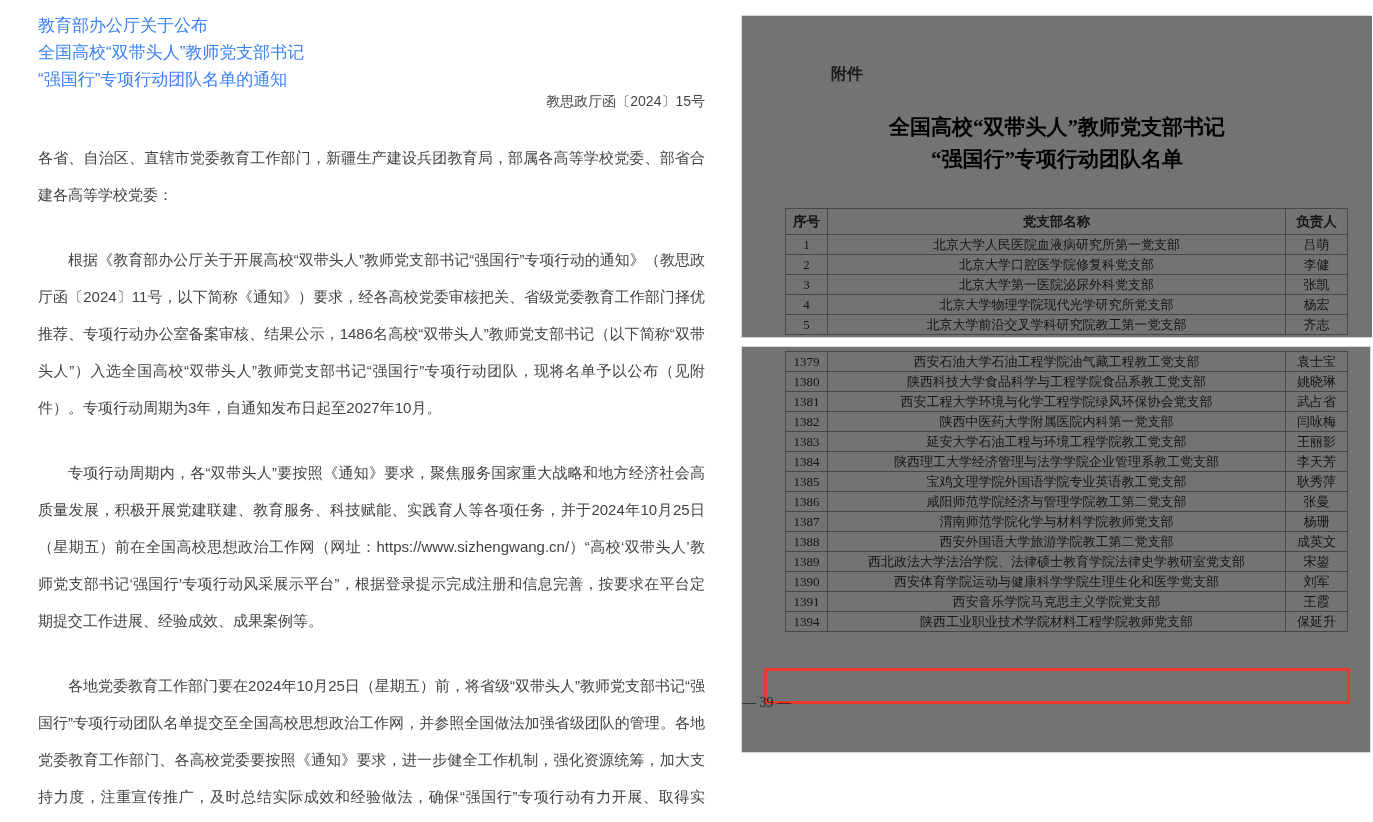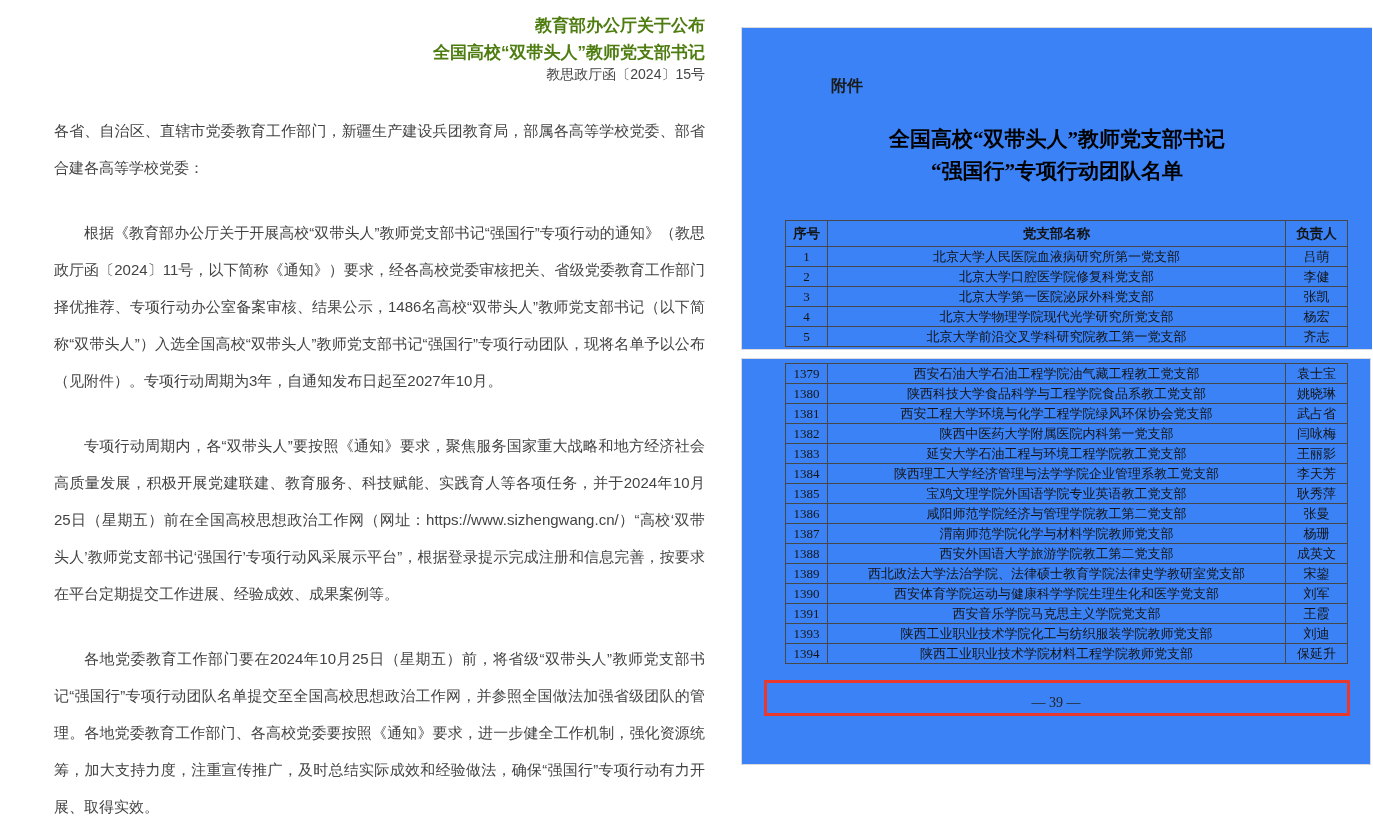--- a/index.html
+++ b/index.html
@@ -9,31 +9,30 @@
     position: relative; overflow: hidden;
     font-family: "Liberation Sans", "DejaVu Sans", sans-serif;
   }
 
   
   .notice-pane {
     position: absolute; left: 0; top: 0; width: 740px; height: 822px;
     padding: 12px 35px 0 38px;
     color: #414141;
   }
-  .notice-title { text-align: right; font-weight: bold; font-size: 17px; line-height: 27px; color: #4d7c0f; }
+  .notice-title { text-align: left; font-weight: normal; font-size: 17px; line-height: 27px; color: #3b82f6; }
   .doc-number { text-align: right; font-size: 14px; color: #454545; }
   .notice-body { margin-top: 20px; font-size: 15px; line-height: 37px; text-align: justify; color: #434343; }
-  .para { margin-top: 28px; margin-left: 16px; }
+  .para { margin-top: 28px; }
   .para.indent { text-indent: 2em; }
 
   
   .attach-card {
-    position: absolute; background: #3b82f6;
+    position: absolute; background: #737373;
     border: 1px solid #dadade;
-    margin-top: 12px;
   }
   .card-1 { left: 741px; top: 15px; width: 631px; height: 323px; border-right: none; }
   .card-2 { left: 741px; top: 346px; width: 630px; height: 407px; }
 
   .attach-label {
     position: absolute; left: 89px; top: 48px;
     font-weight: bold; font-size: 16px; color: #1a1a1a;
     font-family: "Liberation Sans", "DejaVu Sans", sans-serif;
   }
   .attach-title {
@@ -59,32 +58,33 @@
 
   .table2-wrap { position: absolute; left: 43px; top: 4px; width: 563px; }
   .table2-wrap table.roster { position: static; }
   .highlight-box {
     position: absolute; left: -21px; right: -2px;
     top: 317px; height: 36px;
     border: 3px solid #e8392f;
     pointer-events: none;
   }
   .page-number {
-    position: absolute; left: 0; top: 336px; width: 100%;
-    text-align: center; font-size: 14px; color: #222;
+    position: absolute; left: 0; top: 348px; width: 100%;
+    text-align: left; font-size: 14px; color: #222;
     font-family: "Liberation Serif", "DejaVu Serif", serif;
   }
 </style>
 </head>
 <body>
 
 <div class="notice-pane">
   <div class="notice-title">
     <div>教育部办公厅关于公布</div>
     <div>全国高校“双带头人”教师党支部书记</div>
+    <div>“强国行”专项行动团队名单的通知</div>
   </div>
 
   <div class="doc-number">教思政厅函〔2024〕15号</div>
 
   <div class="notice-body">
     <div class="para">各省、自治区、直辖市党委教育工作部门，新疆生产建设兵团教育局，部属各高等学校党委、部省合建各高等学校党委：</div>
     <div class="para indent">根据《教育部办公厅关于开展高校“双带头人”教师党支部书记“强国行”专项行动的通知》（教思政厅函〔2024〕11号，以下简称《通知》）要求，经各高校党委审核把关、省级党委教育工作部门择优推荐、专项行动办公室备案审核、结果公示，1486名高校“双带头人”教师党支部书记（以下简称“双带头人”）入选全国高校“双带头人”教师党支部书记“强国行”专项行动团队，现将名单予以公布（见附件）。专项行动周期为3年，自通知发布日起至2027年10月。</div>
     <div class="para indent">专项行动周期内，各“双带头人”要按照《通知》要求，聚焦服务国家重大战略和地方经济社会高质量发展，积极开展党建联建、教育服务、科技赋能、实践育人等各项任务，并于2024年10月25日（星期五）前在全国高校思想政治工作网（网址：https://www.sizhengwang.cn/）“高校‘双带头人’教师党支部书记‘强国行’专项行动风采展示平台”，根据登录提示完成注册和信息完善，按要求在平台定期提交工作进展、经验成效、成果案例等。</div>
     <div class="para indent">各地党委教育工作部门要在2024年10月25日（星期五）前，将省级“双带头人”教师党支部书记“强国行”专项行动团队名单提交至全国高校思想政治工作网，并参照全国做法加强省级团队的管理。各地党委教育工作部门、各高校党委要按照《通知》要求，进一步健全工作机制，强化资源统筹，加大支持力度，注重宣传推广，及时总结实际成效和经验做法，确保“强国行”专项行动有力开展、取得实效。</div>
 
@@ -209,25 +209,20 @@
             <td>1390</td>
             <td>西安体育学院运动与健康科学学院生理生化和医学党支部</td>
             <td>刘军</td>
           </tr>
           <tr>
             <td>1391</td>
             <td>西安音乐学院马克思主义学院党支部</td>
             <td>王霞</td>
           </tr>
           <tr>
-            <td>1393</td>
-            <td>陕西工业职业技术学院化工与纺织服装学院教师党支部</td>
-            <td>刘迪</td>
-          </tr>
-          <tr>
             <td>1394</td>
             <td>陕西工业职业技术学院材料工程学院教师党支部</td>
             <td>保延升</td>
           </tr>
         </tbody>
     </table>
     <div class="highlight-box" style="border-color: rgb(232, 57, 47);"></div>
   </div>
   <div class="page-number">— 39 —</div>
 </div>

